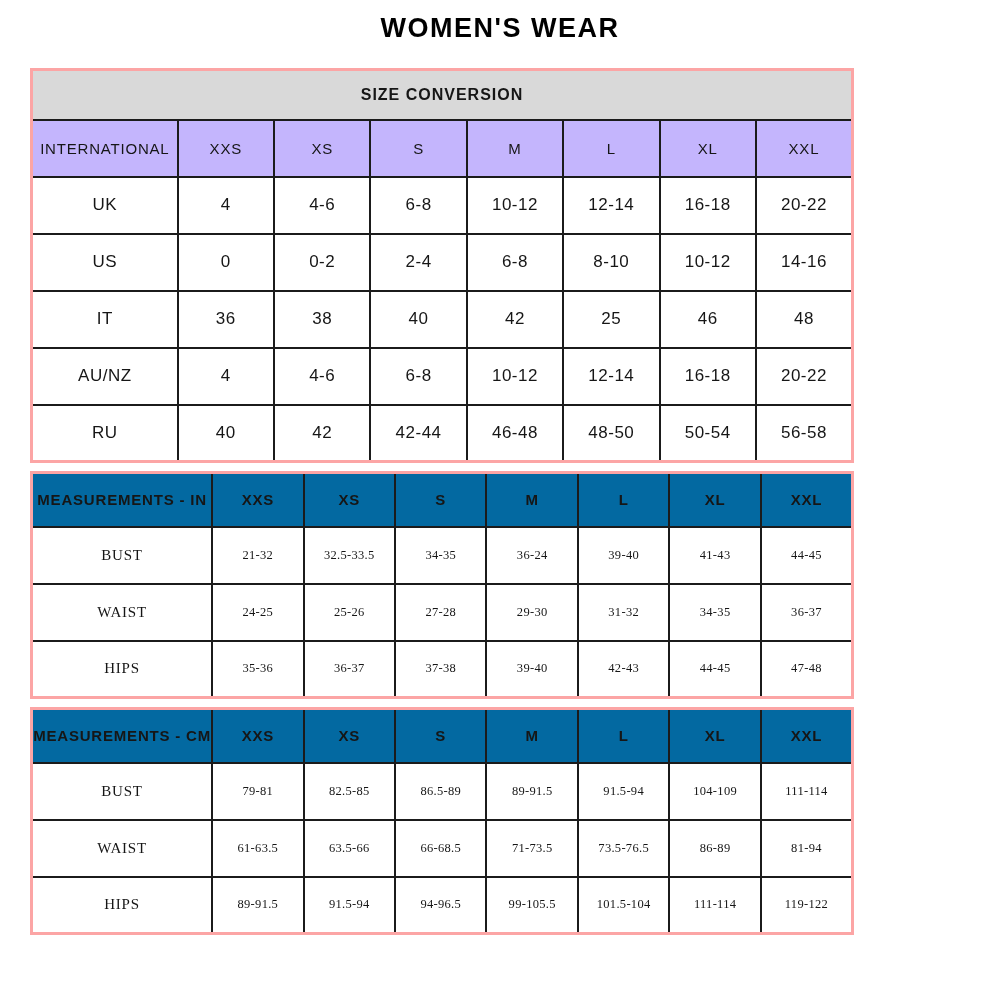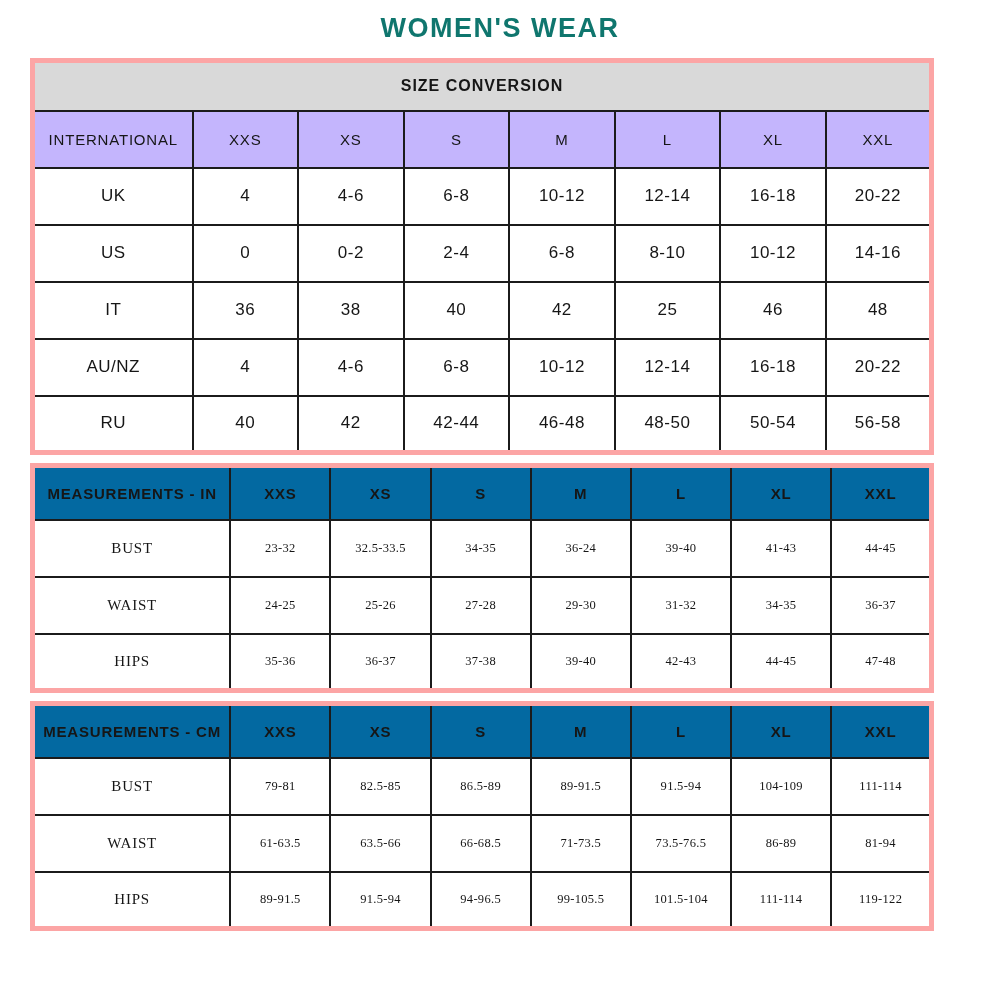--- a/index.html
+++ b/index.html
@@ -13,28 +13,28 @@
     width: 1000px;
     height: 1000px;
     padding: 13px 30px 0 30px;
     background: #ffffff;
   }
   .page-title {
     text-align: center;
     font-size: 27px;
     font-weight: bold;
     letter-spacing: 1.5px;
-    margin-bottom: 14px;
-    color: #0f766e;
+    margin-bottom: 24px;
+    color: #000000;
   }
   table {
-    width: 904px;
+    width: 824px;
     border-collapse: collapse;
     table-layout: fixed;
-    border: 5px solid #fca5a5;
+    border: 3px solid #fca5a5;
   }
   th, td {
     border: 2px solid #1b1b1b;
     text-align: center;
     vertical-align: middle;
     color: #161616;
   }
   
   .conv .span-title th {
     background: #d9d9d9;
@@ -183,21 +183,21 @@
           <th>S</th>
           <th>M</th>
           <th>L</th>
           <th>XL</th>
           <th>XXL</th>
         </tr>
     </thead>
     <tbody>
         <tr>
           <td class="row-label">BUST</td>
-          <td>23-32</td>
+          <td>21-32</td>
           <td>32.5-33.5</td>
           <td>34-35</td>
           <td>36-24</td>
           <td>39-40</td>
           <td>41-43</td>
           <td>44-45</td>
         </tr>
         <tr>
           <td class="row-label">WAIST</td>
           <td>24-25</td>

